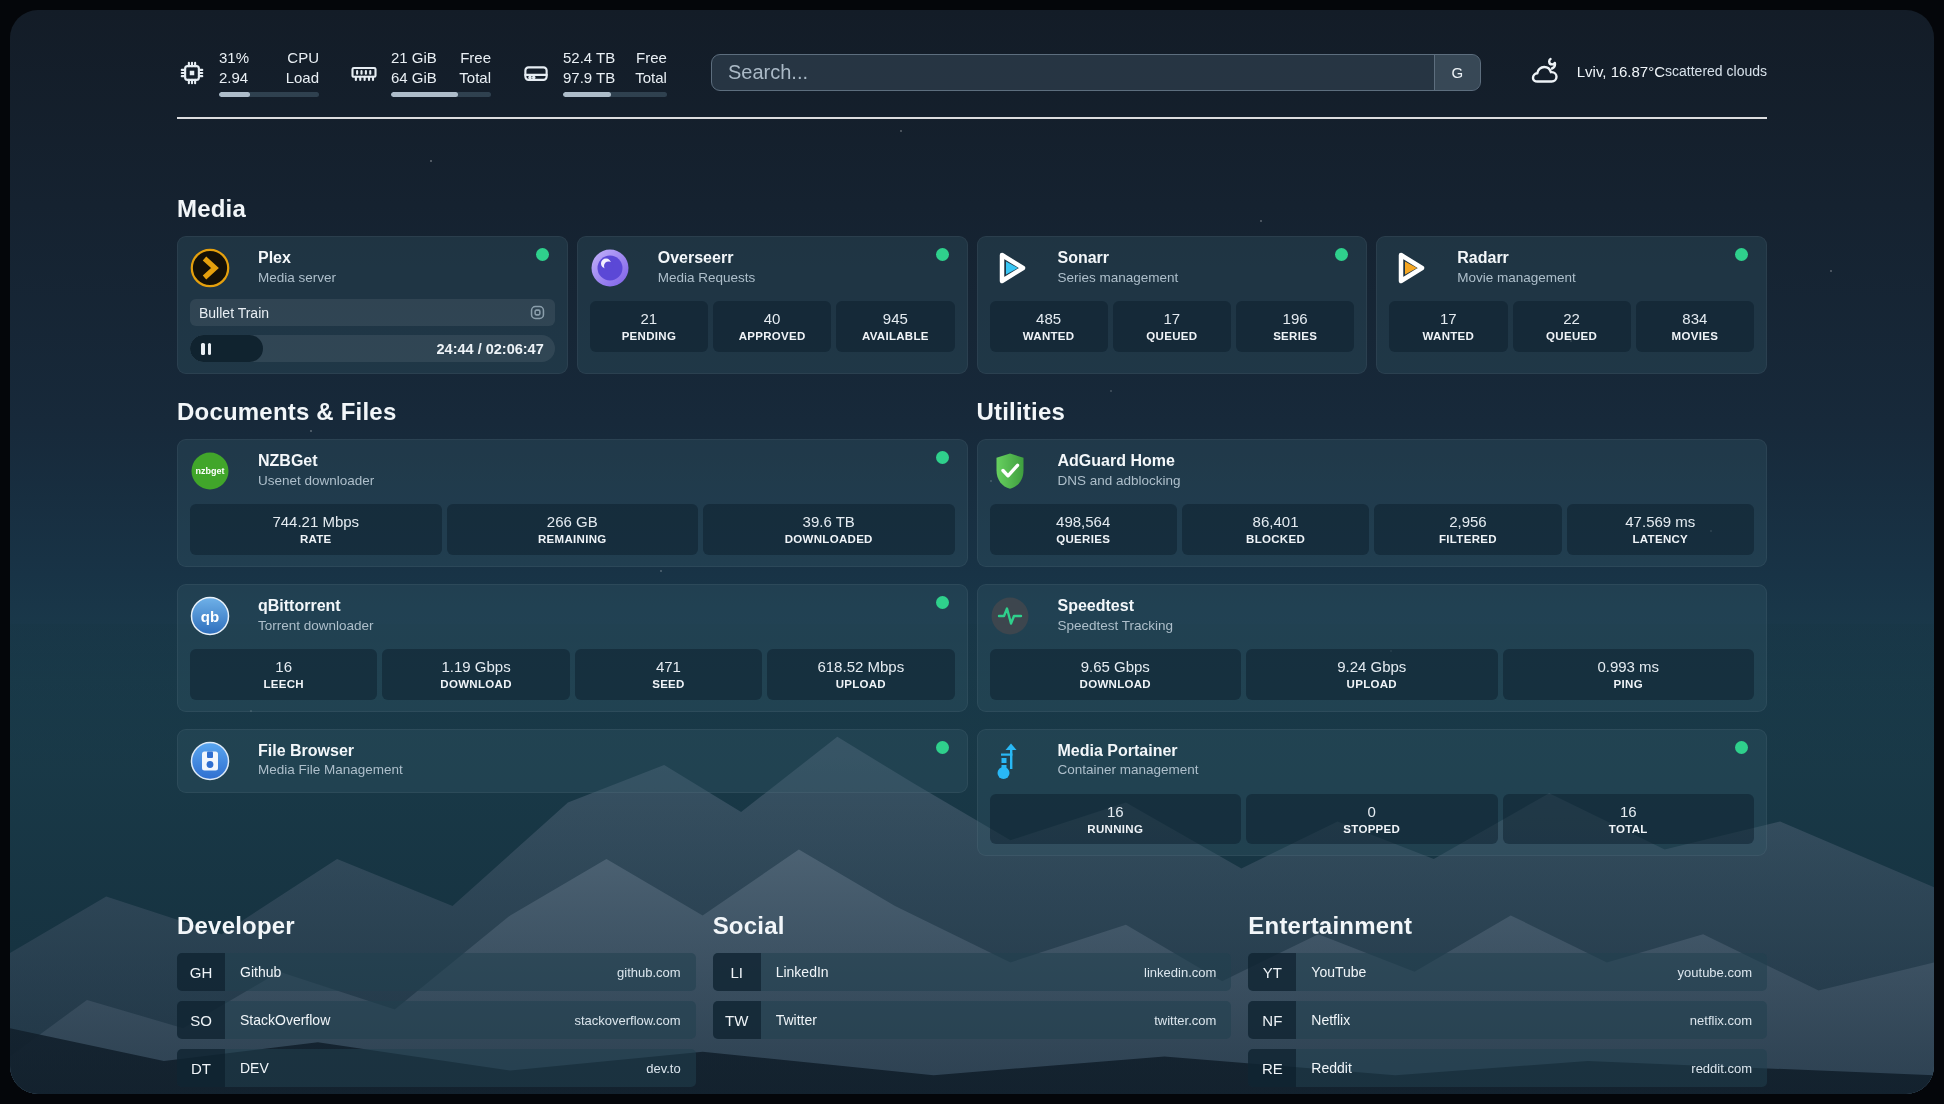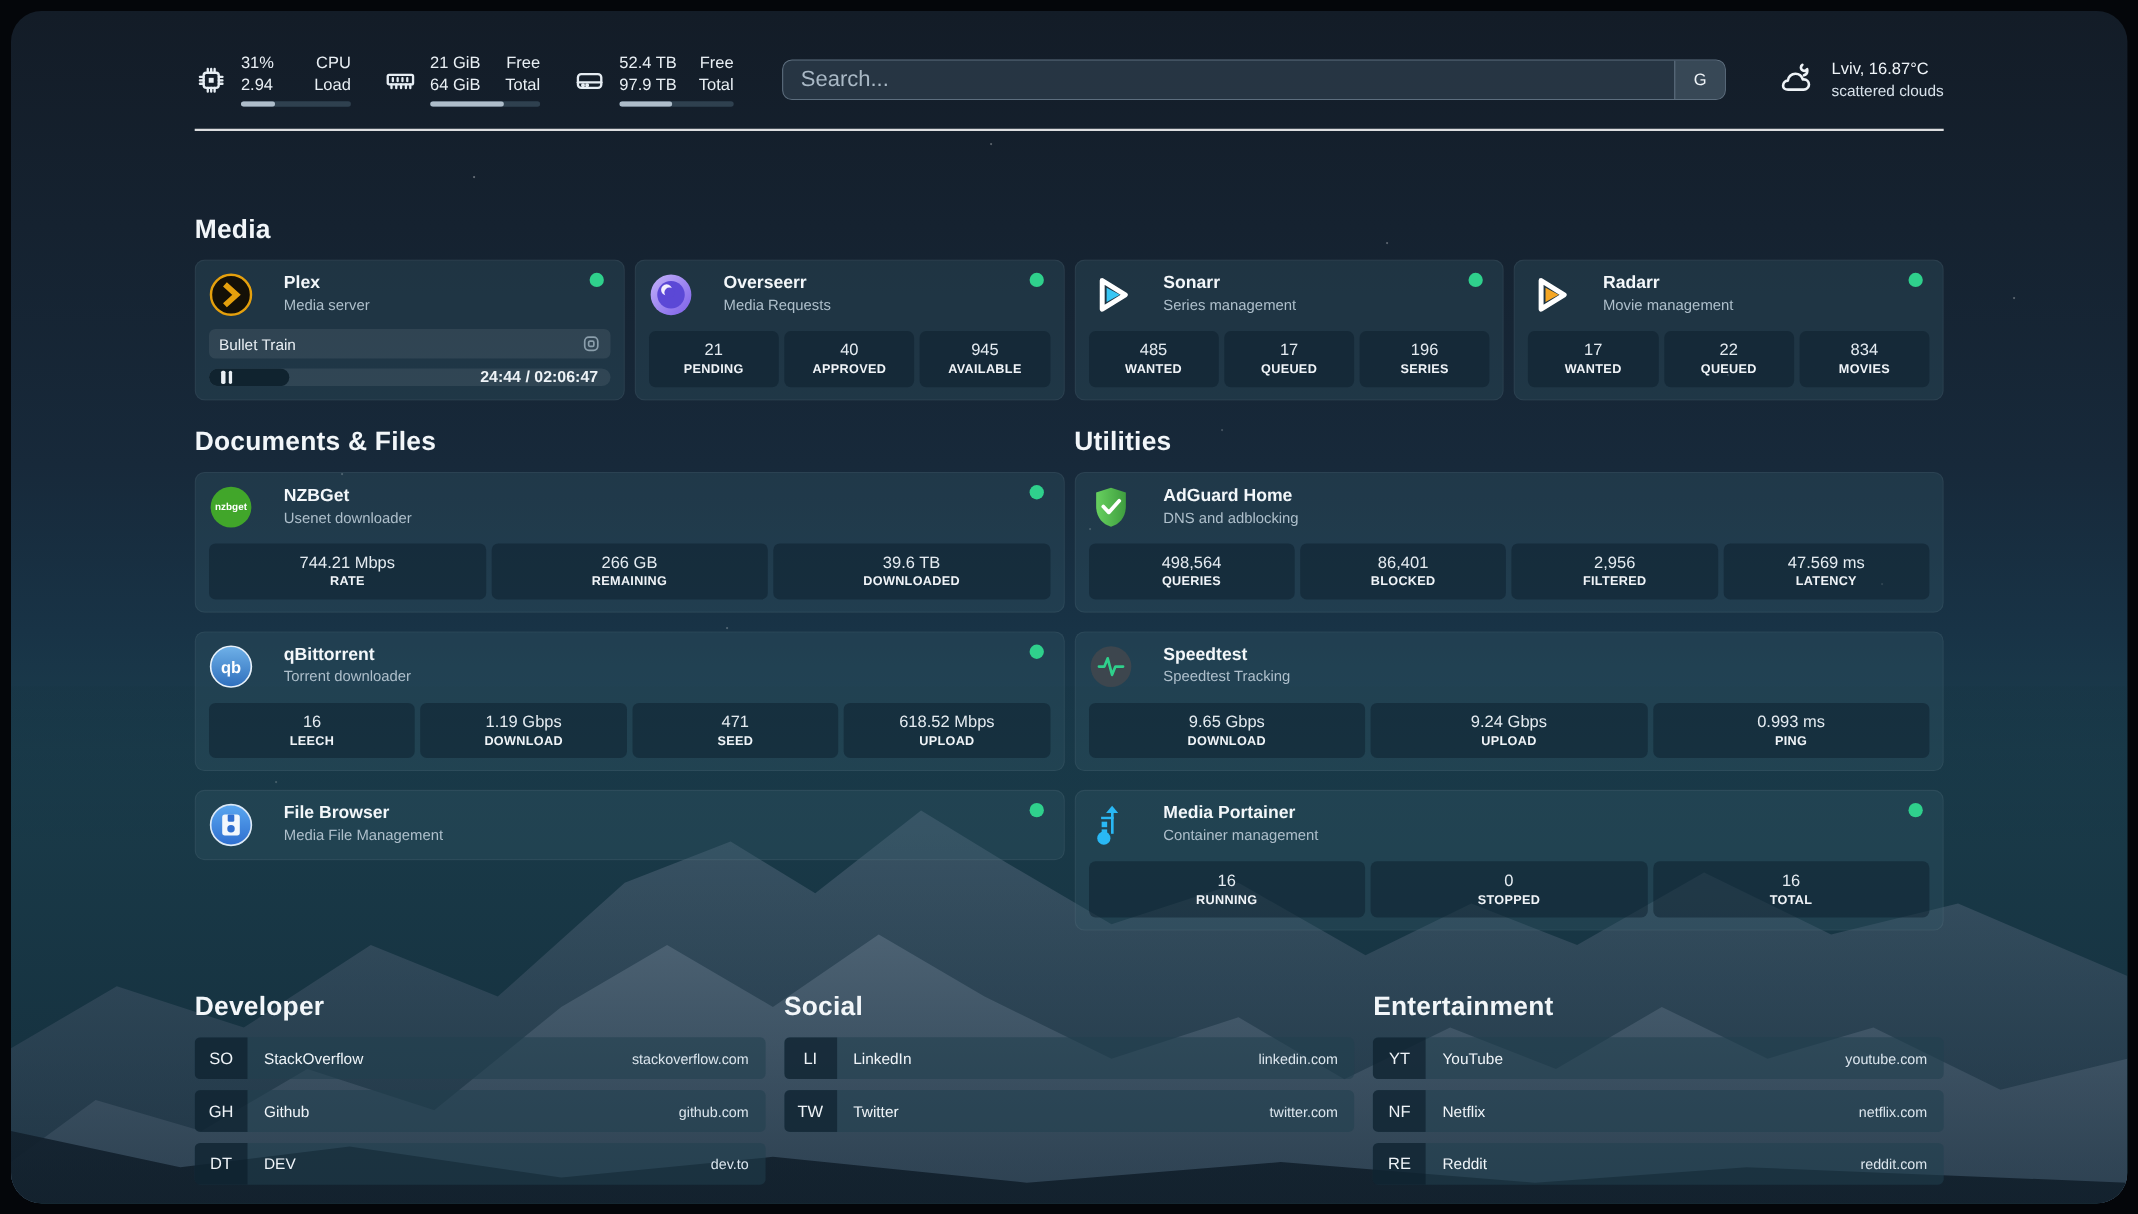--- a/index.html
+++ b/index.html
@@ -35,21 +35,21 @@
   .sys-bar i { display:block; height:100%; border-radius:3px; background:#aebdca; }
   .searchbar { flex:1; margin:0 44px 0 44px; display:flex; height:37px; border:1px solid #5d6e7e; border-radius:9px;
     background:rgba(42,57,72,.85); overflow:hidden; align-items:stretch; }
   .searchbar input { flex:1; background:transparent; border:none; outline:none; color:#dfe7ee; font-size:20px;
     padding:0 16px; font-family:"Liberation Sans", sans-serif; }
   .searchbar input::placeholder { color:#aab9c6; }
   .search-btn { width:46px; border:none; border-left:1px solid #5d6e7e; background:rgba(78,95,110,.45);
     color:#eef3f7; font-size:15px; cursor:pointer; font-family:"Liberation Sans", sans-serif; }
   .weather { display:flex; align-items:center; gap:12px; }
   .weather-icon { width:40px; height:40px; display:flex; }
-  .weather-txt { display:flex; flex-direction:column; line-height:1.35; }
+  .weather-txt { display:flex; flex-direction:row; line-height:1.35; }
   .weather-l1 { font-size:15px; color:#f0f5f9; }
   .weather-l2 { font-size:14px; color:#d7e1ea; }
   .divider { margin-top:20px; border-bottom:2px solid rgba(255,255,255,.85); }
   .section-title { font-size:24px; font-weight:600; color:#f2f6f9; letter-spacing:.2px; }
   .media-section { margin-top:76px; }
   .cards-4 { margin-top:13px; display:grid; grid-template-columns:repeat(4,1fr); gap:9px; }
   .card { background:rgba(52,88,102,.33); border:1px solid rgba(255,255,255,.05); border-radius:9px;
     padding:11px 12px; display:flex; flex-direction:column; }
   .card-head { display:flex; align-items:flex-start; gap:28px; }
   .svc-icon { width:40px; height:40px; flex:0 0 auto; display:flex; }
@@ -58,21 +58,21 @@
   .svc-desc { font-size:13.5px; color:#aebfcb; }
   .status-dot { width:13px; height:13px; border-radius:50%; background:#2fd08c; margin-left:auto; margin-right:6px; flex:0 0 auto; }
   .stats { display:flex; gap:5px; margin-top:13px; }
   .stat { flex:1; background:rgba(8,26,39,.45); border-radius:6px; padding:8px 4px 7px; text-align:center; line-height:1.35; }
   .stat-v { font-size:15px; color:#e4ebf1; }
   .stat-l { font-size:11.5px; font-weight:700; color:#f0f4f8; letter-spacing:.3px; }
   .media-row { display:flex; align-items:center; background:rgba(255,255,255,.08); border-radius:6px; height:27px;
     padding:0 9px; margin-top:11px; font-size:14px; color:#e8eef3; }
   .media-row .view-ic { margin-left:auto; width:17px; height:17px; display:flex; opacity:.75; }
   .progress-row { position:relative; display:flex; align-items:center; background:rgba(255,255,255,.08);
-    border-radius:14px; height:16px; margin-top:9px; overflow:hidden; }
+    border-radius:14px; height:27px; margin-top:9px; overflow:hidden; }
   .progress-fill { position:absolute; left:0; top:0; bottom:0; background:rgba(9,26,38,.8); border-radius:14px; }
   .pause-ic { position:relative; z-index:1; margin-left:11px; display:flex; gap:3px; }
   .pause-ic i { width:3.5px; height:12px; background:#e9eff4; border-radius:1.5px; }
   .time { position:relative; z-index:1; margin-left:auto; margin-right:11px; font-size:14.5px; font-weight:700; color:#eef3f7; }
   .two-col { margin-top:24px; display:grid; grid-template-columns:1fr 1fr; gap:9px; align-items:start; }
   .col-cards { margin-top:13px; display:flex; flex-direction:column; gap:17px; }
   .bookmarks { margin-top:56px; display:grid; grid-template-columns:1fr 1fr 1fr; gap:17px; padding-bottom:50px; }
   .bm-rows { margin-top:13px; display:flex; flex-direction:column; gap:10px; }
   .bm-row { display:flex; align-items:center; height:38px; background:rgba(33,63,79,.55); border-radius:5px; overflow:hidden; }
   .bm-abbr { width:48px; align-self:stretch; display:flex; align-items:center; justify-content:center;
@@ -521,30 +521,30 @@
           </div>
         </div>
       </div>
     </div>
 
     <div class="bookmarks">
       <div>
         <div class="section-title">Developer</div>
         <div class="bm-rows">
           <div class="bm-row">
+            <span class="bm-abbr">GH</span>
+            <span class="bm-name">Github</span>
+            <span class="bm-url">github.com</span>
+          </div>
+          <div class="bm-row">
             <span class="bm-abbr">SO</span>
             <span class="bm-name">StackOverflow</span>
             <span class="bm-url">stackoverflow.com</span>
           </div>
           <div class="bm-row">
-            <span class="bm-abbr">GH</span>
-            <span class="bm-name">Github</span>
-            <span class="bm-url">github.com</span>
-          </div>
-          <div class="bm-row">
             <span class="bm-abbr">DT</span>
             <span class="bm-name">DEV</span>
             <span class="bm-url">dev.to</span>
           </div>
         </div>
       </div>
       <div>
         <div class="section-title">Social</div>
         <div class="bm-rows">
           <div class="bm-row">

